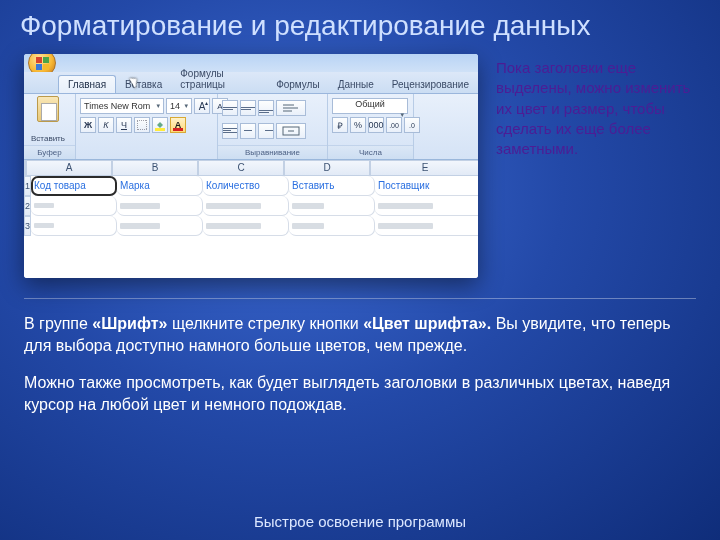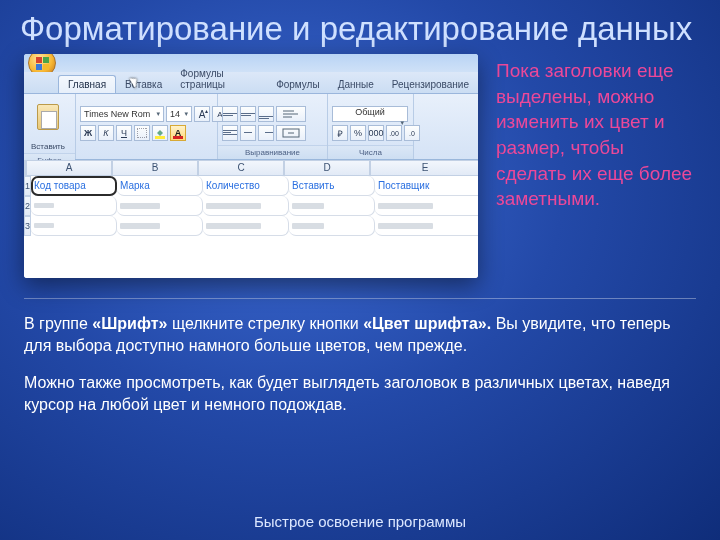--- a/index.html
+++ b/index.html
@@ -5,32 +5,32 @@
   * { box-sizing: border-box; margin: 0; padding: 0; }
   html, body { width: 720px; height: 540px; overflow: hidden; }
   body {
     font-family: Arial, "Helvetica Neue", sans-serif;
     background: radial-gradient(ellipse at 40% 35%, #3d6bd4 0%, #2349a8 45%, #0f2d7a 100%);
     color: #fff;
     position: relative;
   }
   .slide-title {
     position: absolute; top: 10px; left: 20px;
-    font-size: 33px; font-weight: 400; color: #cfe0ff;
+    font-size: 28px; font-weight: 400; color: #cfe0ff;
   }
   .content { position: absolute; top: 54px; left: 24px; right: 24px; bottom: 40px; }
   .row1 { display: flex; gap: 18px; }
   .screenshot {
     width: 454px; height: 224px; background: #eef3fb;
     border-radius: 3px; box-shadow: 0 8px 24px rgba(0,0,0,.45);
     position: relative; overflow: hidden;
     display: flex; flex-direction: column;
   }
   .side-text {
-    flex: 1; font-size: 19px; line-height: 1.35; color: #ec4899; padding-top: 4px;
+    flex: 1; font-size: 15px; line-height: 1.35; color: #4c1d95; padding-top: 4px;
   }
   
   .titlebar { height: 18px; background: linear-gradient(#b9d4f5,#cfe1f7); display:flex; align-items:center; }
   .office-btn {
     width: 28px; height: 28px; border-radius: 50%;
     background: radial-gradient(circle at 40% 35%, #ffe6a2, #f7b733 55%, #b96a16);
     border: 1px solid #a9722a; margin: 2px 4px;
     display:flex; align-items:center; justify-content:center;
   }
   .office-btn .sq { display:grid; grid-template-columns:6px 6px; gap:1px; }
@@ -41,21 +41,21 @@
     display:flex; align-items:flex-end; padding-left: 34px; font-size: 10px; color:#3a4a66;
     border-bottom:1px solid #9ab6dc;
   }
   .tab { padding: 3px 9px 3px; border-radius: 3px 3px 0 0; cursor:pointer; }
   .tab.active { background: linear-gradient(#f4f8fd,#e7effa); border:1px solid #9ab6dc; border-bottom:none; color:#1a2a44; font-weight:normal;}
   .ribbon {
     height: 66px; background: linear-gradient(#e8f0fb,#d5e3f6);
     border-bottom:1px solid #9ab7db; display:flex;
   }
   .group { border-right:1px solid #b8cce6; display:flex; flex-direction:column; }
-  .group-body { flex:1; display:flex; align-items:center; padding:2px 4px; gap:3px;margin-top:8px; }
+  .group-body { flex:1; display:flex; align-items:center; padding:2px 4px; gap:3px; }
   .group-label { height:14px; font-size:8px; color:#4d6185; text-align:center; background:linear-gradient(#dbe7f6,#cddef2); border-top:1px solid #c1d3eb; line-height:14px;}
   .big-btn { width:40px; display:flex; flex-direction:column; align-items:center; gap:12px; font-size:8px; color:#3a4a66; cursor:pointer; }
   .paste-icon { width:22px; height:26px; background:linear-gradient(#f9e7b7,#e9c978); border:1px solid #bb9a4a; border-radius:2px; position:relative;}
   .paste-icon::after{content:"";position:absolute;left:3px;top:6px;width:14px;height:16px;background:#fff;border:1px solid #aaa;}
   .font-group { width: 142px; }
   .font-row { display:flex; gap:2px; align-items:center; }
   .combo { height:16px; background:#fff; border:1px solid #a8bcd8; font-size:9px; color:#333; display:flex; align-items:center; padding:0 3px; gap:2px;}
   .combo .dd { font-size:7px; color:#567; margin-left:auto;}
   .sq-btn { width:16px; height:16px; background:linear-gradient(#fdfefe,#e9f0fa); border:1px solid #a8bcd8; font-size:9px; color:#2a3a55; display:flex; align-items:center; justify-content:center; cursor:pointer; position:relative;}
   .sq-btn.hl { background:linear-gradient(#fff2c9,#ffd978); border-color:#d7a936;}
@@ -312,17 +312,17 @@
       </div>
     </div>
 
     <div class="side-text">Пока заголовки еще выделены, можно изменить их цвет и размер, чтобы сделать их еще более заметными.</div>
   </div>
 
   <div class="body-text">
     <p>
       <span>В группе </span><b>«Шрифт»</b><span> щелкните стрелку кнопки </span><b>«Цвет шрифта».</b><span> Вы увидите, что теперь для выбора доступно намного больше цветов, чем прежде.</span>
     </p>
-    <p>Можно также просмотреть, как будет выглядеть заголовок в различных цветах, наведя курсор на любой цвет и немного подождав.</p>
+    <p>Можно также просмотреть, как будет выглядеть заголовки в различных цветах, наведя курсор на любой цвет и немного подождав.</p>
   </div>
 </div>
 
 <div class="footer">Быстрое освоение программы</div>
 
 </body></html>

